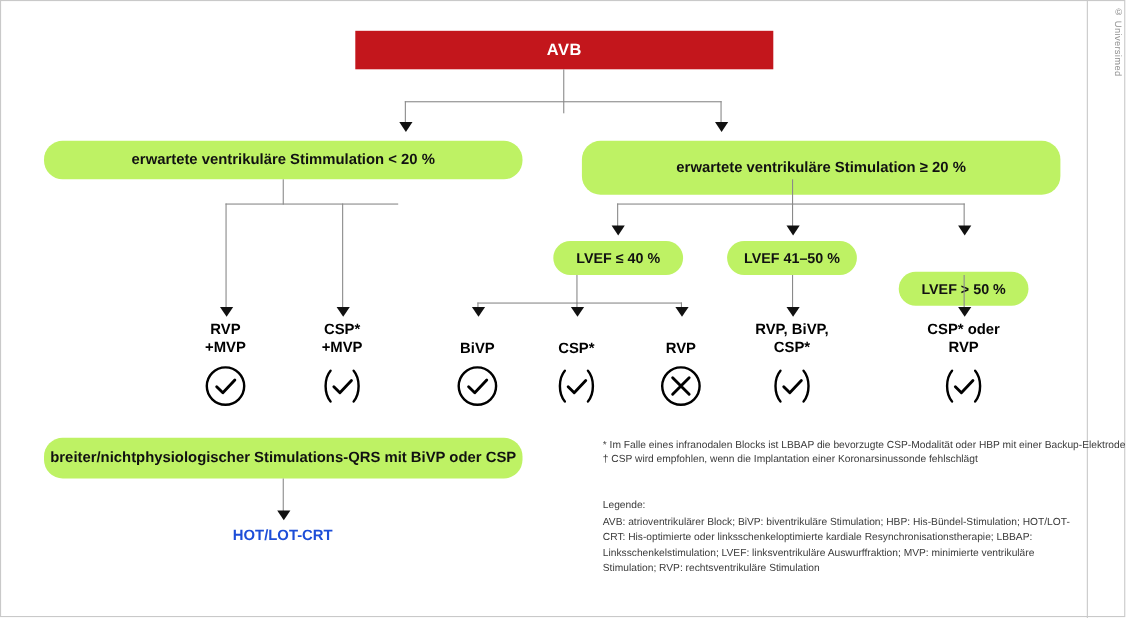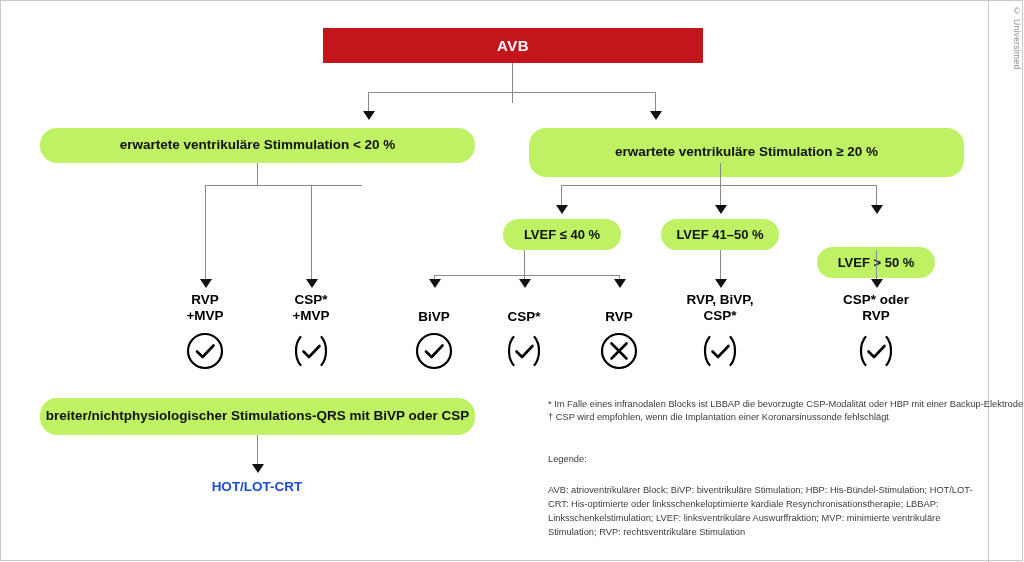--- a/index.html
+++ b/index.html
@@ -100,21 +100,21 @@
     font-weight:normal;
   }
   .foot .fline{white-space:nowrap;}
   .legend{
     position:absolute;
     font-size:9.3px;
     line-height:1.5;
     color:#3b3b3b;
     width:432px;
   }
-  .legend .lg-title{margin-bottom:17px;}
+  .legend .lg-title{margin-bottom:1px;}
 
   
   .hot{
     position:absolute;
     font-weight:bold;
     font-size:13.5px;
     text-align:center;
     color:#1d4ed8;
   }
 

